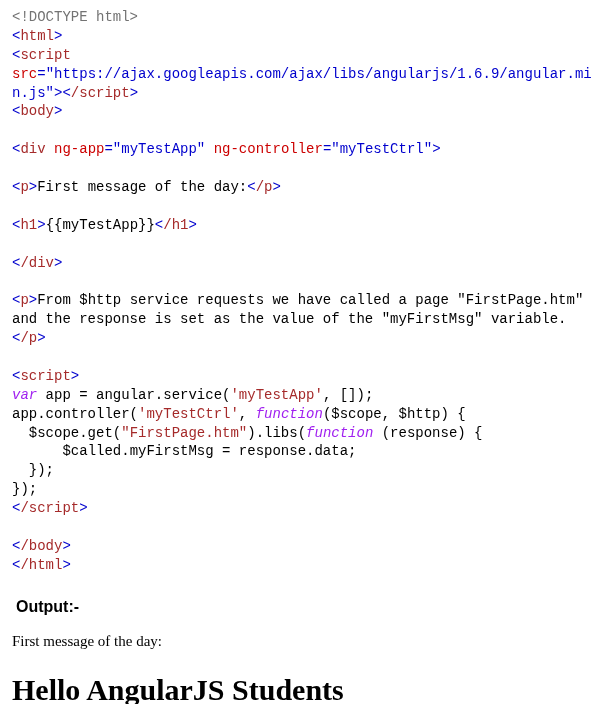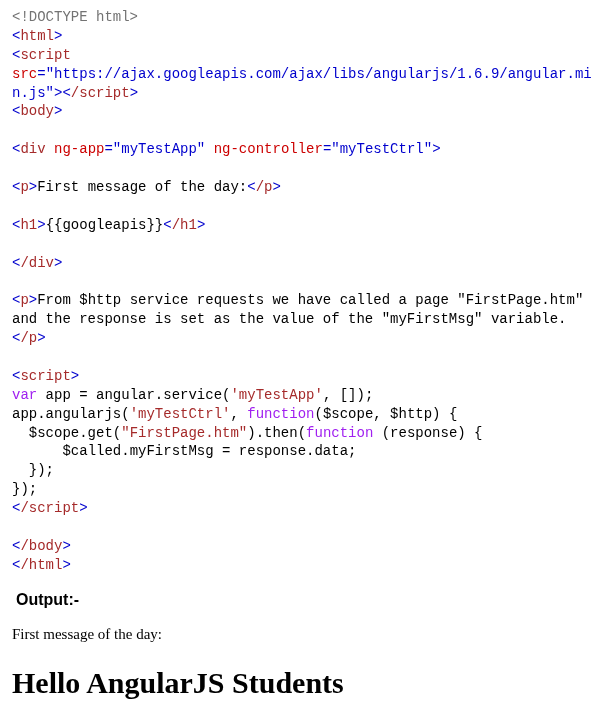--- a/index.html
+++ b/index.html
@@ -14,27 +14,27 @@
     box-sizing: border-box;
   }
   .code-block {
     white-space: pre-wrap;
     word-wrap: break-word;
   }
   .grey { color: #737373; }
   .brown { color: #a52a2a; margin-top: 9px; }
   .red { color: #c00; }
   .blue { color: #0000cd; }
-  .purple { color: #a020f0; }
+  .purple { color: #a020f0; font-style: italic; }
   .black { color: #000; }
   .output-label {
     font-family: Arial, sans-serif;
     font-weight: bold;
     font-size: 16px;
-    margin-top: 14px;
+    margin-top: 21px;
     margin-bottom: 14px;
     margin-left: 4px;
   }
   .output-area {
     font-family: 'Times New Roman', Times, serif;
     font-size: 15px;
     line-height: 1.35;
   }
   .output-area p { margin: 14px 0; }
   .output-area h1 {
@@ -48,30 +48,30 @@
 
 <div class="code-block"><span class="grey">&lt;!DOCTYPE html&gt;</span>
 <span class="blue">&lt;</span><span class="brown">html</span><span class="blue">&gt;</span>
 <span class="blue">&lt;</span><span class="brown">script</span><span class="red"> src</span><span class="blue">=</span><span class="blue">"https://ajax.googleapis.com/ajax/libs/angularjs/1.6.9/angular.min.js"</span><span class="blue">&gt;&lt;</span><span class="brown">/script</span><span class="blue">&gt;</span>
 <span class="blue">&lt;</span><span class="brown">body</span><span class="blue">&gt;</span>
 
 <span class="blue">&lt;</span><span class="brown">div</span><span class="red"> ng-app</span><span class="blue">=</span><span class="blue">"myTestApp"</span><span class="red"> ng-controller</span><span class="blue">=</span><span class="blue">"myTestCtrl"</span><span class="blue">&gt;</span>
 
 <span class="blue">&lt;</span><span class="brown">p</span><span class="blue">&gt;</span><span class="black">First message of the day:</span><span class="blue">&lt;</span><span class="brown">/p</span><span class="blue">&gt;</span>
 
-<span class="blue">&lt;</span><span class="brown">h1</span><span class="blue">&gt;</span><span class="black">{{googleapis}}</span><span class="blue">&lt;</span><span class="brown">/h1</span><span class="blue">&gt;</span>
+<span class="blue">&lt;</span><span class="brown">h1</span><span class="blue">&gt;</span><span class="black">{{myTestApp}}</span><span class="blue">&lt;</span><span class="brown">/h1</span><span class="blue">&gt;</span>
 
 <span class="blue">&lt;</span><span class="brown">/div</span><span class="blue">&gt;</span>
 
 <span class="blue">&lt;</span><span class="brown">p</span><span class="blue">&gt;</span><span class="black">From $http service requests we have called a page "FirstPage.htm" and the response is set as the value of the "myFirstMsg" variable.</span><span class="blue">&lt;</span><span class="brown">/p</span><span class="blue">&gt;</span>
 
 <span class="blue">&lt;</span><span class="brown">script</span><span class="blue">&gt;</span>
 <span class="purple">var</span><span class="black"> app = angular.service(</span><span class="brown">'myTestApp'</span><span class="black">, []);</span>
-<span class="black">app.angularjs(</span><span class="brown">'myTestCtrl'</span><span class="black">, </span><span class="purple">function</span><span class="black">($scope, $http) {</span>
-<span class="black">  $scope.get(</span><span class="brown">"FirstPage.htm"</span><span class="black">).then(</span><span class="purple">function</span><span class="black"> (response) {</span>
+<span class="black">app.controller(</span><span class="brown">'myTestCtrl'</span><span class="black">, </span><span class="purple">function</span><span class="black">($scope, $http) {</span>
+<span class="black">  $scope.get(</span><span class="brown">"FirstPage.htm"</span><span class="black">).libs(</span><span class="purple">function</span><span class="black"> (response) {</span>
 <span class="black">      $called.myFirstMsg = response.data;</span>
 <span class="black">  });</span>
 <span class="black">});</span>
 <span class="blue">&lt;</span><span class="brown">/script</span><span class="blue">&gt;</span>
 
 <span class="blue">&lt;</span><span class="brown">/body</span><span class="blue">&gt;</span>
 <span class="blue">&lt;</span><span class="brown">/html</span><span class="blue">&gt;</span></div>
 
 <div class="output-label">Output:-</div>
 

